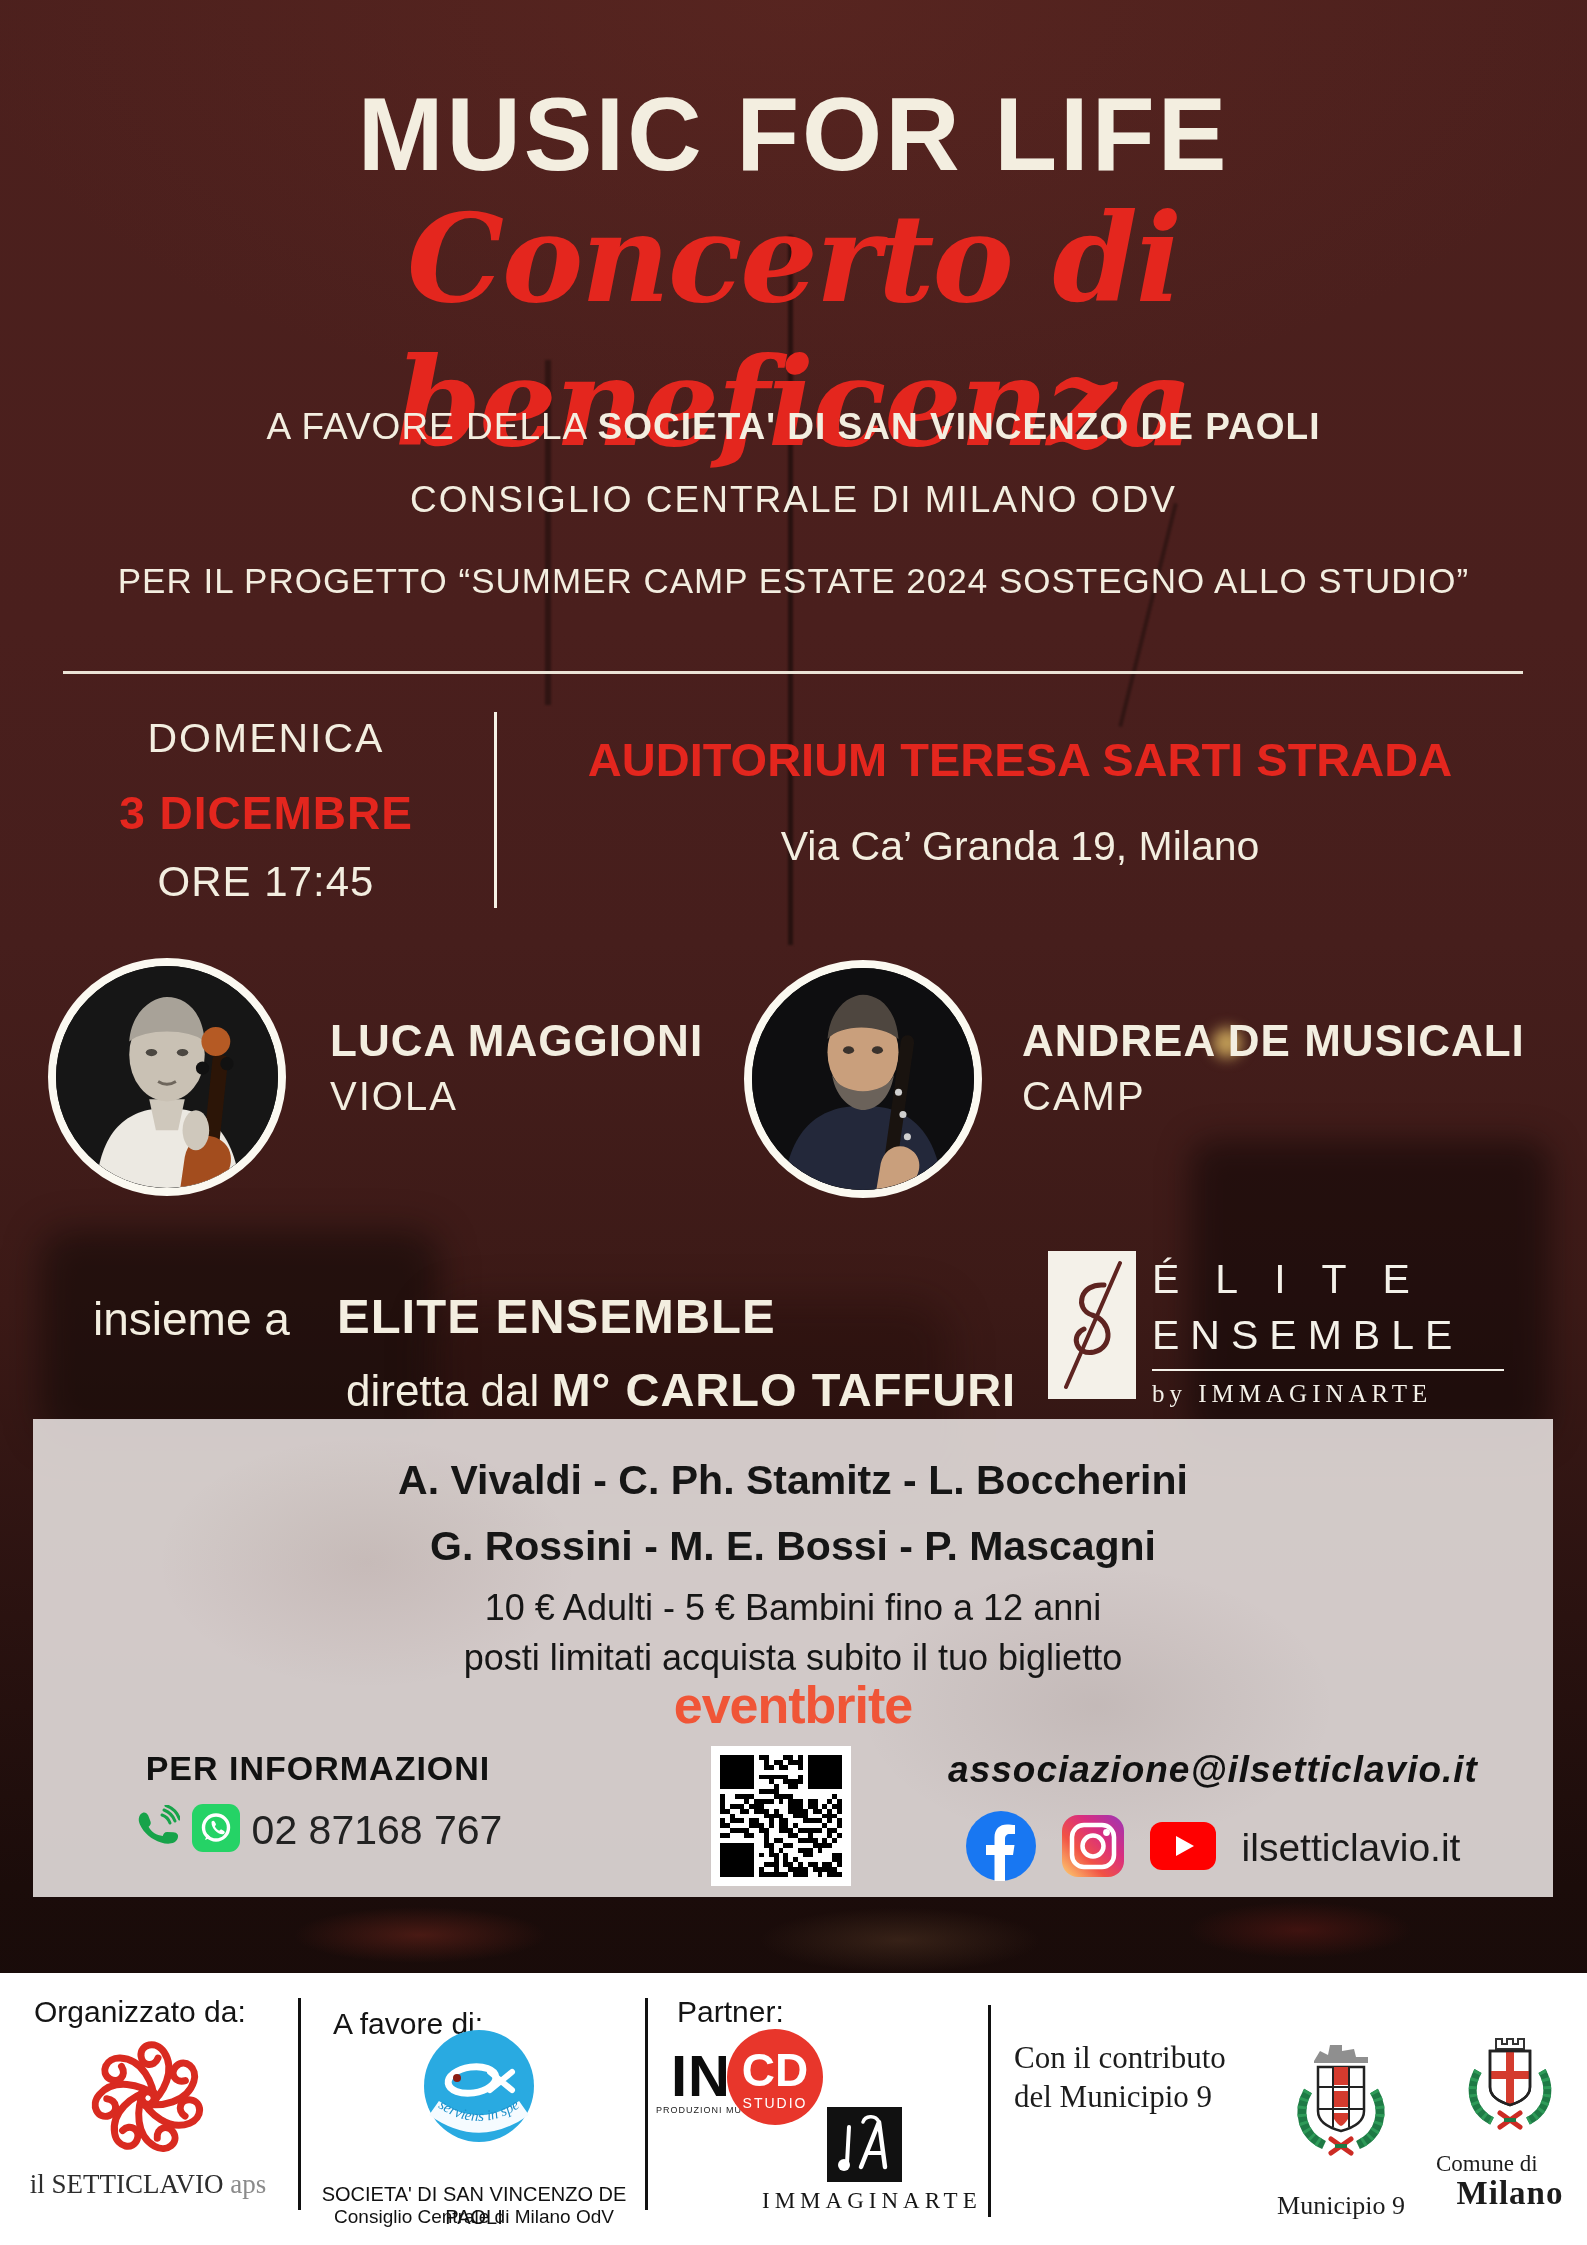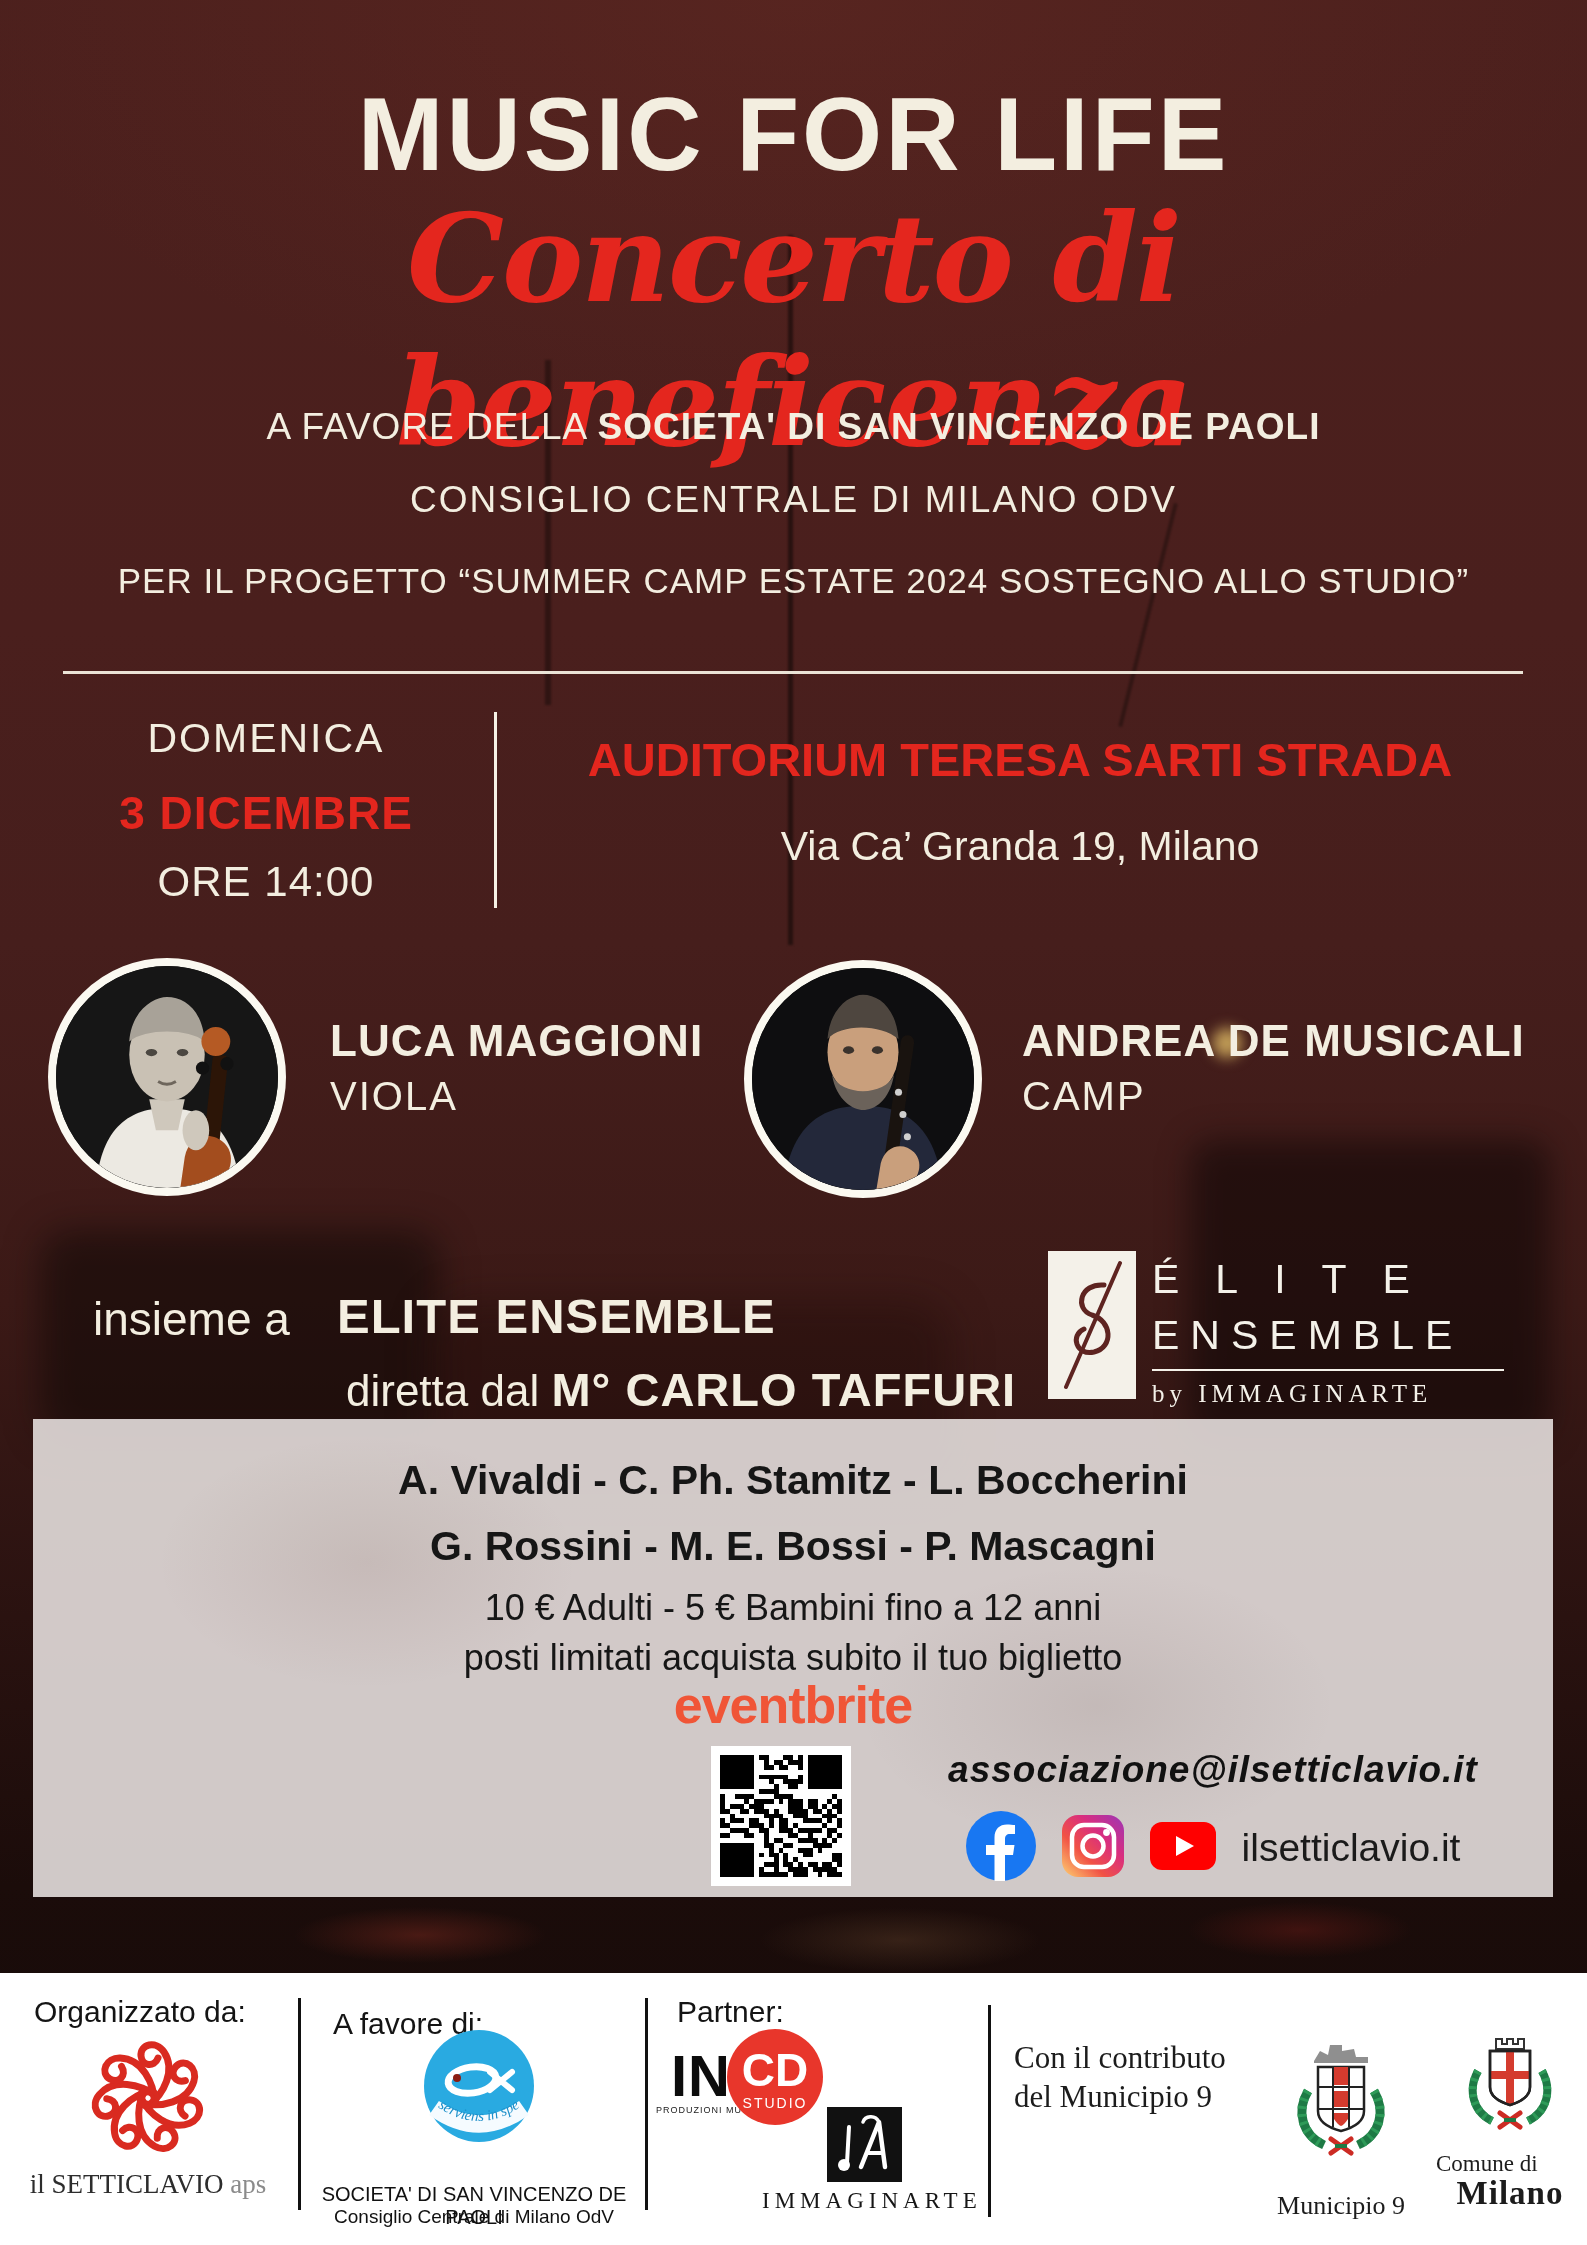--- a/index.html
+++ b/index.html
@@ -154,21 +154,21 @@
   <div class="page-title center cream">MUSIC FOR LIFE</div>
   <div class="script-subtitle center red">Concerto di beneficenza</div>
   <div class="benef-line center cream"><span>A FAVORE DELLA </span><b>SOCIETA' DI SAN VINCENZO DE PAOLI</b></div>
   <div class="consiglio-line center cream">CONSIGLIO CENTRALE DI MILANO ODV</div>
   <div class="project-line center cream">PER IL PROGETTO “SUMMER CAMP ESTATE 2024 SOSTEGNO ALLO STUDIO”</div>
   <div class="rule"></div>
 
   <div class="date-col">
     <div class="ev-day cream" style="width:392px;">DOMENICA</div>
     <div class="ev-date red" style="width:392px;">3 DICEMBRE</div>
-    <div class="ev-time cream" style="width:392px;">ORE 14:00</div>
+    <div class="ev-time cream" style="width:392px;">ORE 17:45</div>
   </div>
   <div class="vdivider"></div>
   <div class="venue-col">
     <div class="ev-venue red">AUDITORIUM TERESA SARTI STRADA</div>
     <div class="ev-address cream">Via Ca’ Granda 19, Milano</div>
   </div>
 
   <div class="avatar" style="left:48px; top:958px;">
     <svg viewBox="0 0 100 100">
       <rect width="100" height="100" fill="#161616"></rect>
@@ -225,20 +225,42 @@
   <div class="elite-ul"></div>
   <div class="elite-by">by IMMAGINARTE</div>
 
   <div class="panel">
     <div class="line prog1">A. Vivaldi  - C. Ph. Stamitz - L. Boccherini</div>
     <div class="line prog2">G. Rossini - M. E. Bossi - P. Mascagni</div>
     <div class="line price">10 € Adulti - 5 € Bambini fino a 12 anni</div>
     <div class="line cta">posti limitati acquista subito il tuo biglietto</div>
     <div class="eventbrite">eventbrite</div>
 
+    <div class="info-block">
+      <div class="info-label">PER INFORMAZIONI</div>
+      <div class="phone-row">
+        <span class="icon-btn">
+          <svg width="46" height="46" viewBox="0 0 46 46">
+            <path d="M10,6 C13,4 16,5 17,9 L18,15 C18.5,17.5 17,19 15,20 C17,26 21,30 27,32 C28,30 29.5,28.5 32,29 L38,30.5 C42,31.5 43,34.5 41,37.5 C38,42 31,42 24,38 C15,33 9,25 7,16 C6,11.5 7.5,8 10,6 Z" fill="#17a34a" transform="rotate(-12 23 23)"></path>
+            <path d="M28,10 Q34,12 36,18" stroke="#17a34a" stroke-width="3" fill="none" stroke-linecap="round"></path>
+            <path d="M30,5 Q38,8 41,16" stroke="#17a34a" stroke-width="3" fill="none" stroke-linecap="round"></path>
+            <path d="M32,0.5 Q42,4 45.5,14" stroke="#17a34a" stroke-width="3" fill="none" stroke-linecap="round"></path>
+          </svg>
+        </span>
+        <span class="icon-btn">
+          <svg width="48" height="48" viewBox="0 0 48 48">
+            <rect width="48" height="48" rx="11" fill="#25d366"></rect>
+            <circle cx="24" cy="23.5" r="12.5" fill="none" stroke="#fff" stroke-width="3.4"></circle>
+            <path d="M13,36 L15.5,30 L19,33.5 Z" fill="#fff"></path>
+            <path d="M19.5,18.5 C19.5,17 21.5,16 22.5,17.5 L23.8,19.8 C24.3,20.8 23.3,21.8 22.8,22.3 C23.8,24.3 25.3,25.8 27.3,26.8 C27.9,26.1 28.9,25.2 29.9,25.8 L32,27 C33.5,28 32.5,30 31,30.2 C26,30.8 19.5,24.5 19.5,18.5 Z" fill="#fff"></path>
+          </svg>
+        </span>
+        <span class="phone-number">02 87168 767</span>
+      </div>
+    </div>
 
     <div class="qr-tile">
       <div class="qr-grid">
         <div class="qr-finder qf-tl"></div>
         <div class="qr-finder qf-tr"></div>
         <div class="qr-finder qf-bl"></div>
       <div style="grid-area: 1 / 9;"></div>
           <div style="grid-area: 1 / 10;"></div>
           <div style="grid-area: 1 / 14;"></div>
           <div style="grid-area: 1 / 15;"></div>

